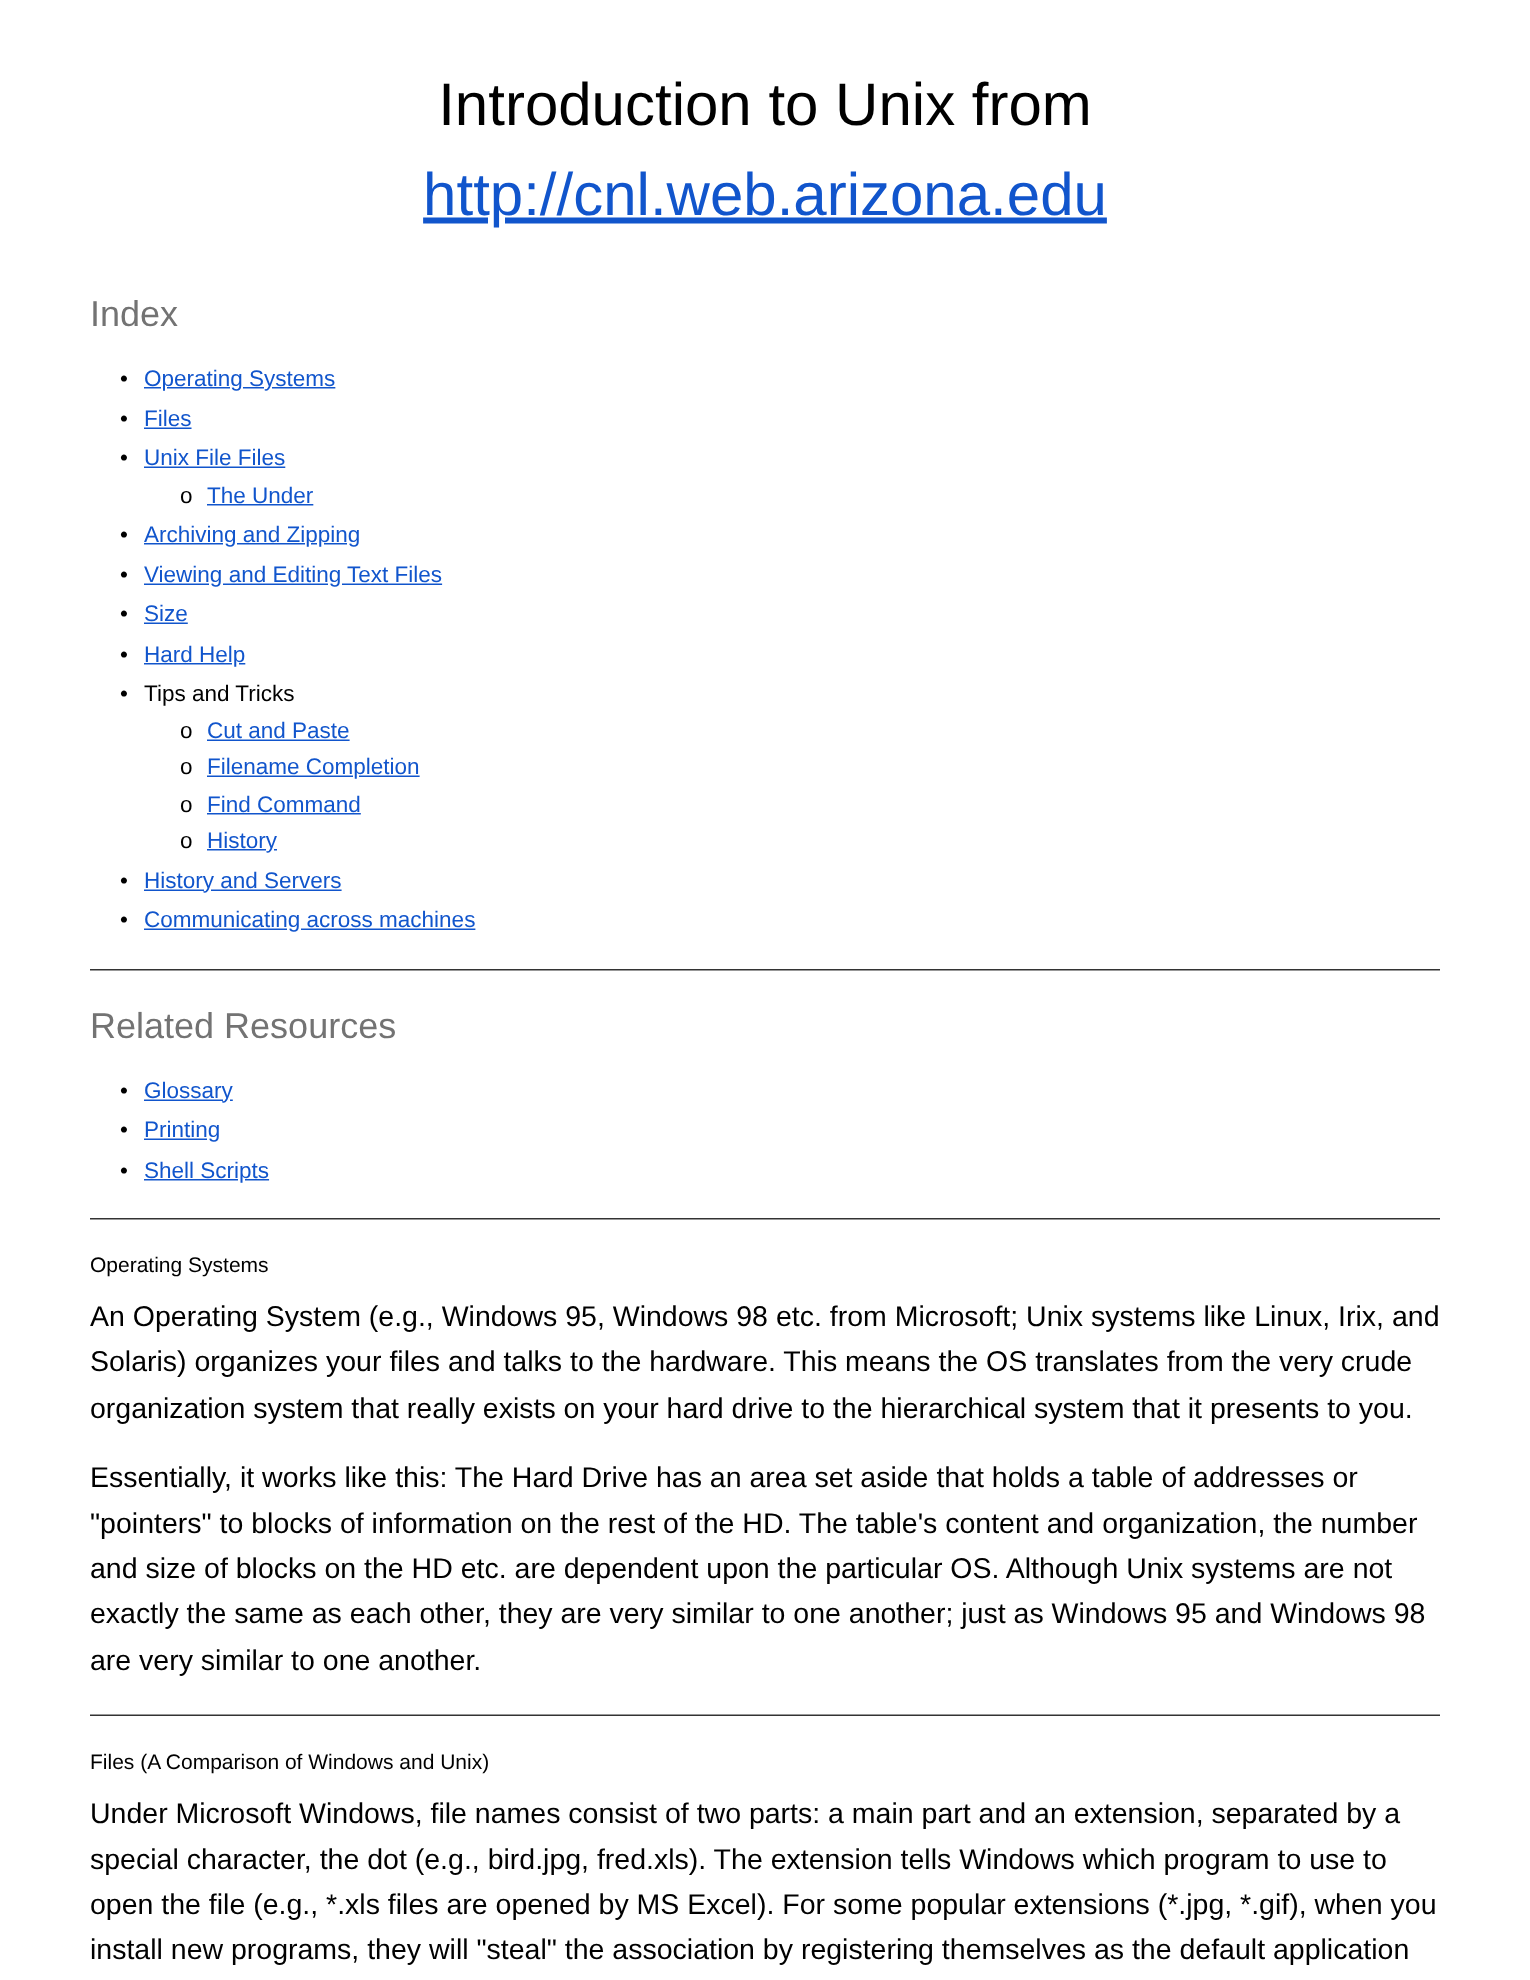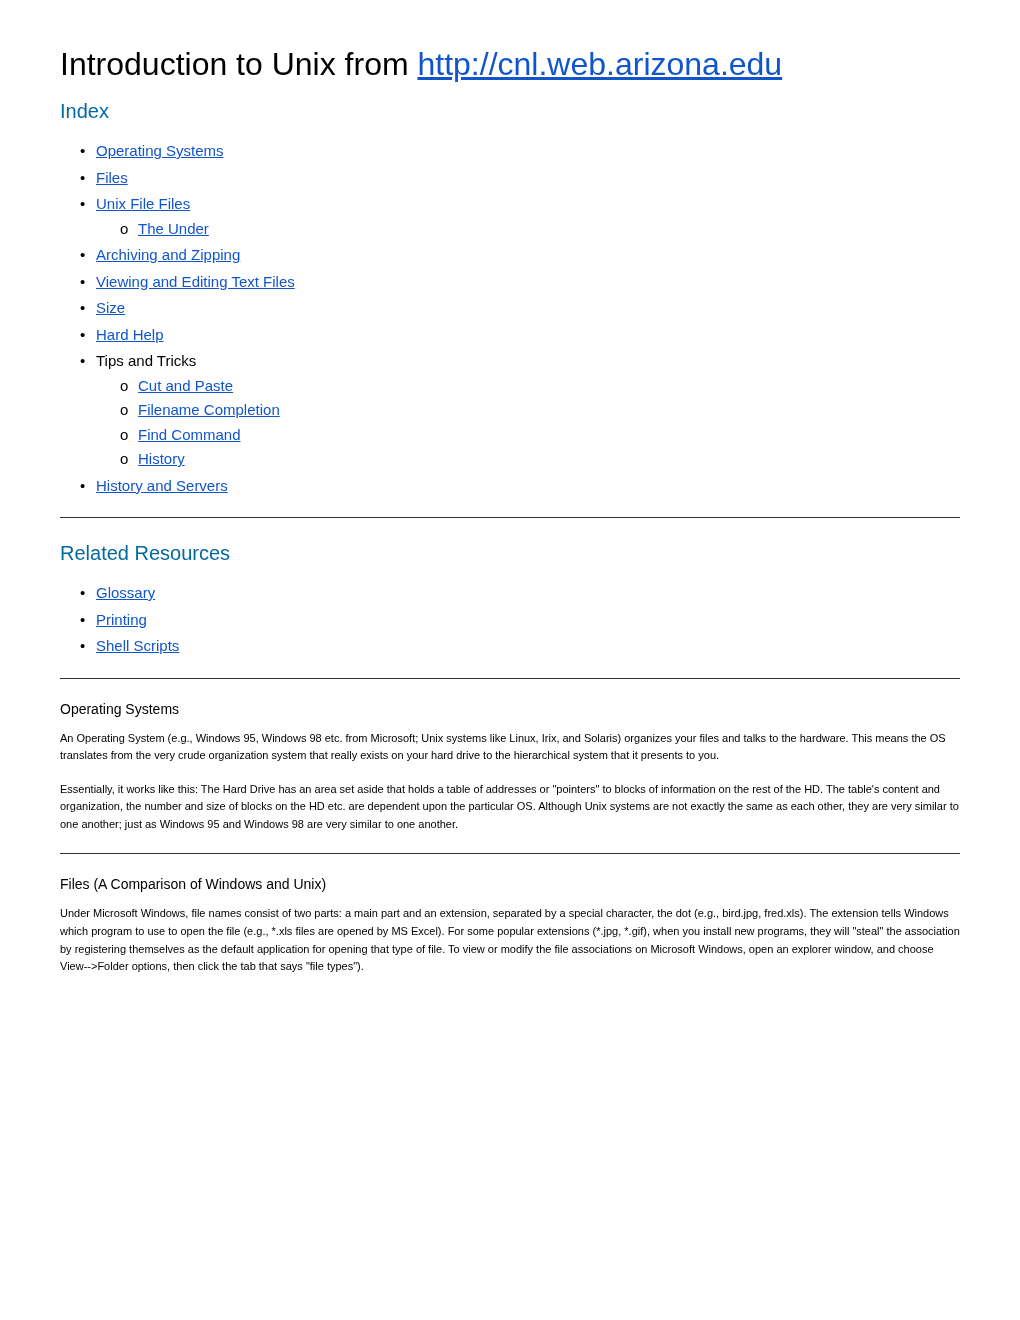--- a/index.html
+++ b/index.html
@@ -13,36 +13,37 @@
       font-size: 15px;
       color: #000;
       background: #fff;
       width: 1020px;
       min-height: 1320px;
       padding: 40px 60px;
       line-height: 1.5;
     }
 
     h1.page-title {
-      font-size: 32px;
+      font-size: 40px;
       font-weight: normal;
-      margin-bottom: 8px;
-      color: #000;
+      margin-bottom: 32px;
+      color: #000;
+      text-align: center;
     }
 
     h1.page-title a {
       color: #1155cc;
       text-decoration: underline;
     }
 
     h2.section-heading {
-      font-size: 20px;
+      font-size: 24px;
       font-weight: normal;
       margin-bottom: 14px;
-      color: #0369a1;
+      color: #737373;
     }
 
     ul.index-list {
       list-style: none;
       margin-left: 20px;
       margin-bottom: 20px;
     }
 
     ul.index-list > li {
       position: relative;
@@ -89,21 +90,21 @@
     }
 
     .section-label {
       font-size: 14px;
       color: #000;
       margin-bottom: 10px;
       font-weight: normal;
     }
 
     .body-paragraph {
-      font-size: 11px;
+      font-size: 19px;
       color: #000;
       margin-bottom: 16px;
       line-height: 1.6;
     }
   </style>
 </head>
 <body>
 
 <h1 class="page-title">
   <span>Introduction to Unix from </span><a href="#">http://cnl.web.arizona.edu</a>
@@ -163,20 +164,23 @@
       <li>
         <a href="#">History</a>
       </li>
     </ul>
   </li>
 
   <li>
     <a href="#">History and Servers</a>
   </li>
 
+  <li>
+    <a href="#">Communicating across machines</a>
+  </li>
 </ul>
 
 <hr class="divider">
 
 <h2 class="section-heading">Related Resources</h2>
 
 <ul class="index-list">
   <li>
     <a href="#">Glossary</a>
   </li>

